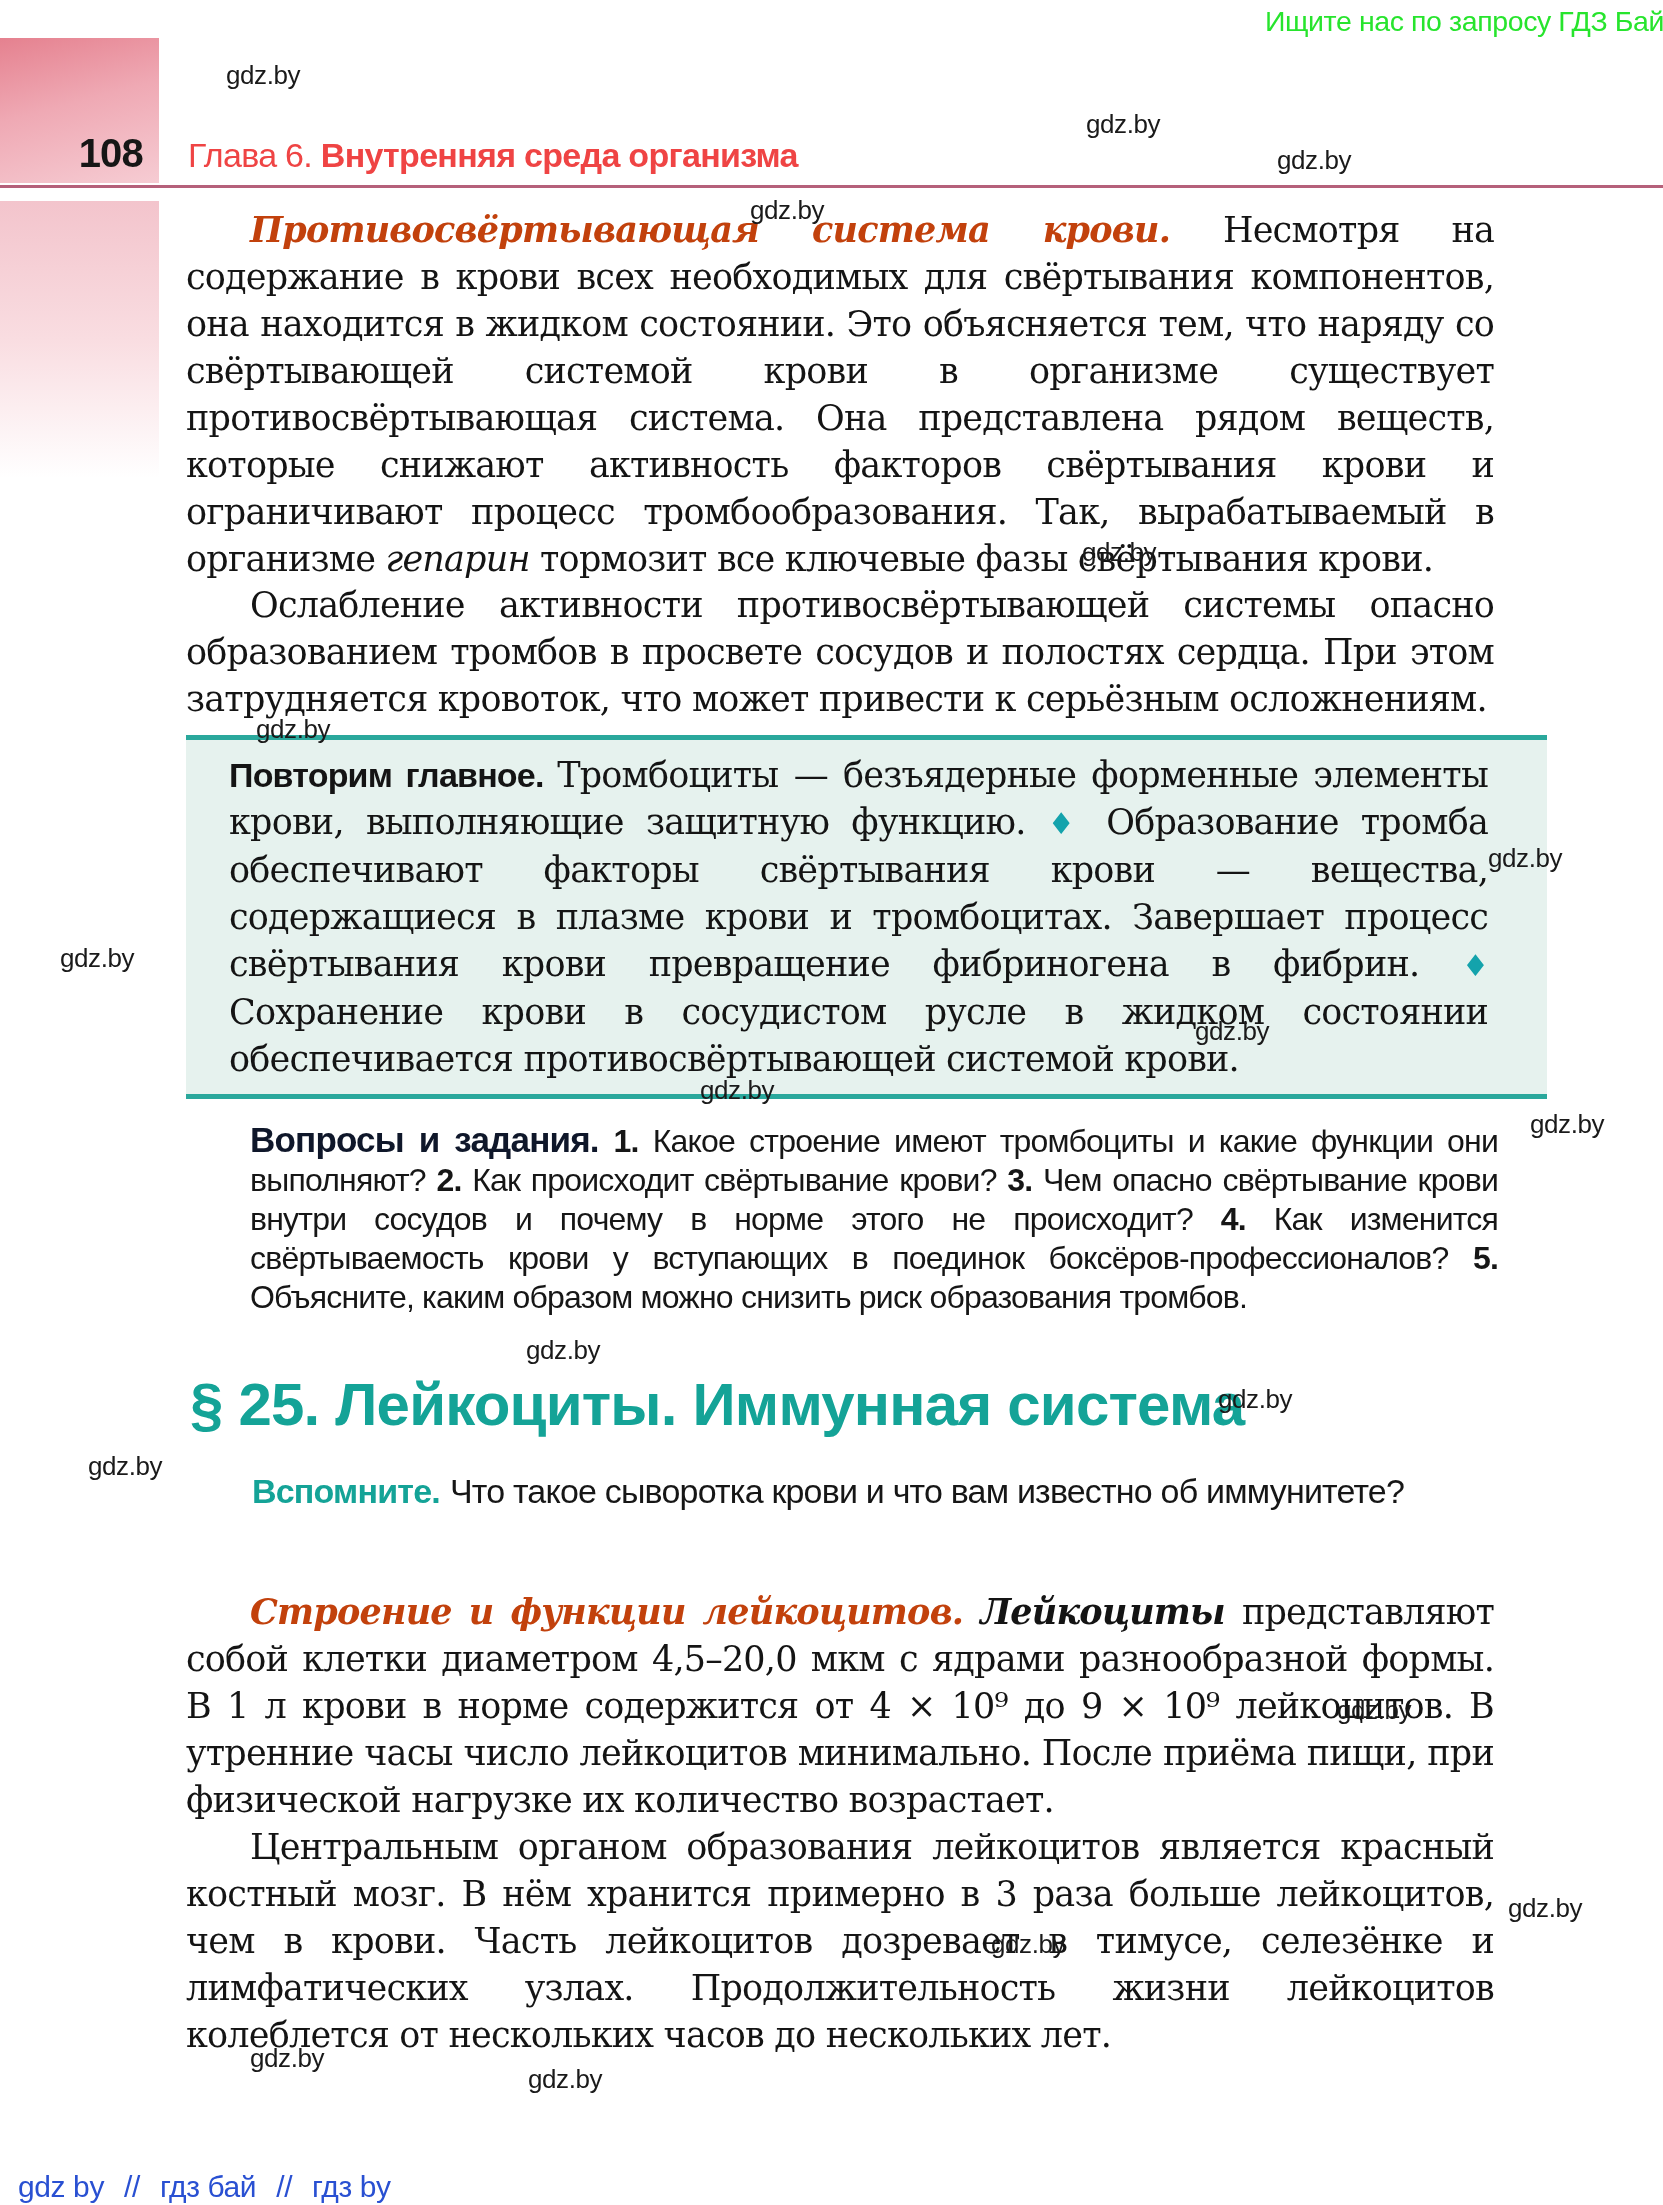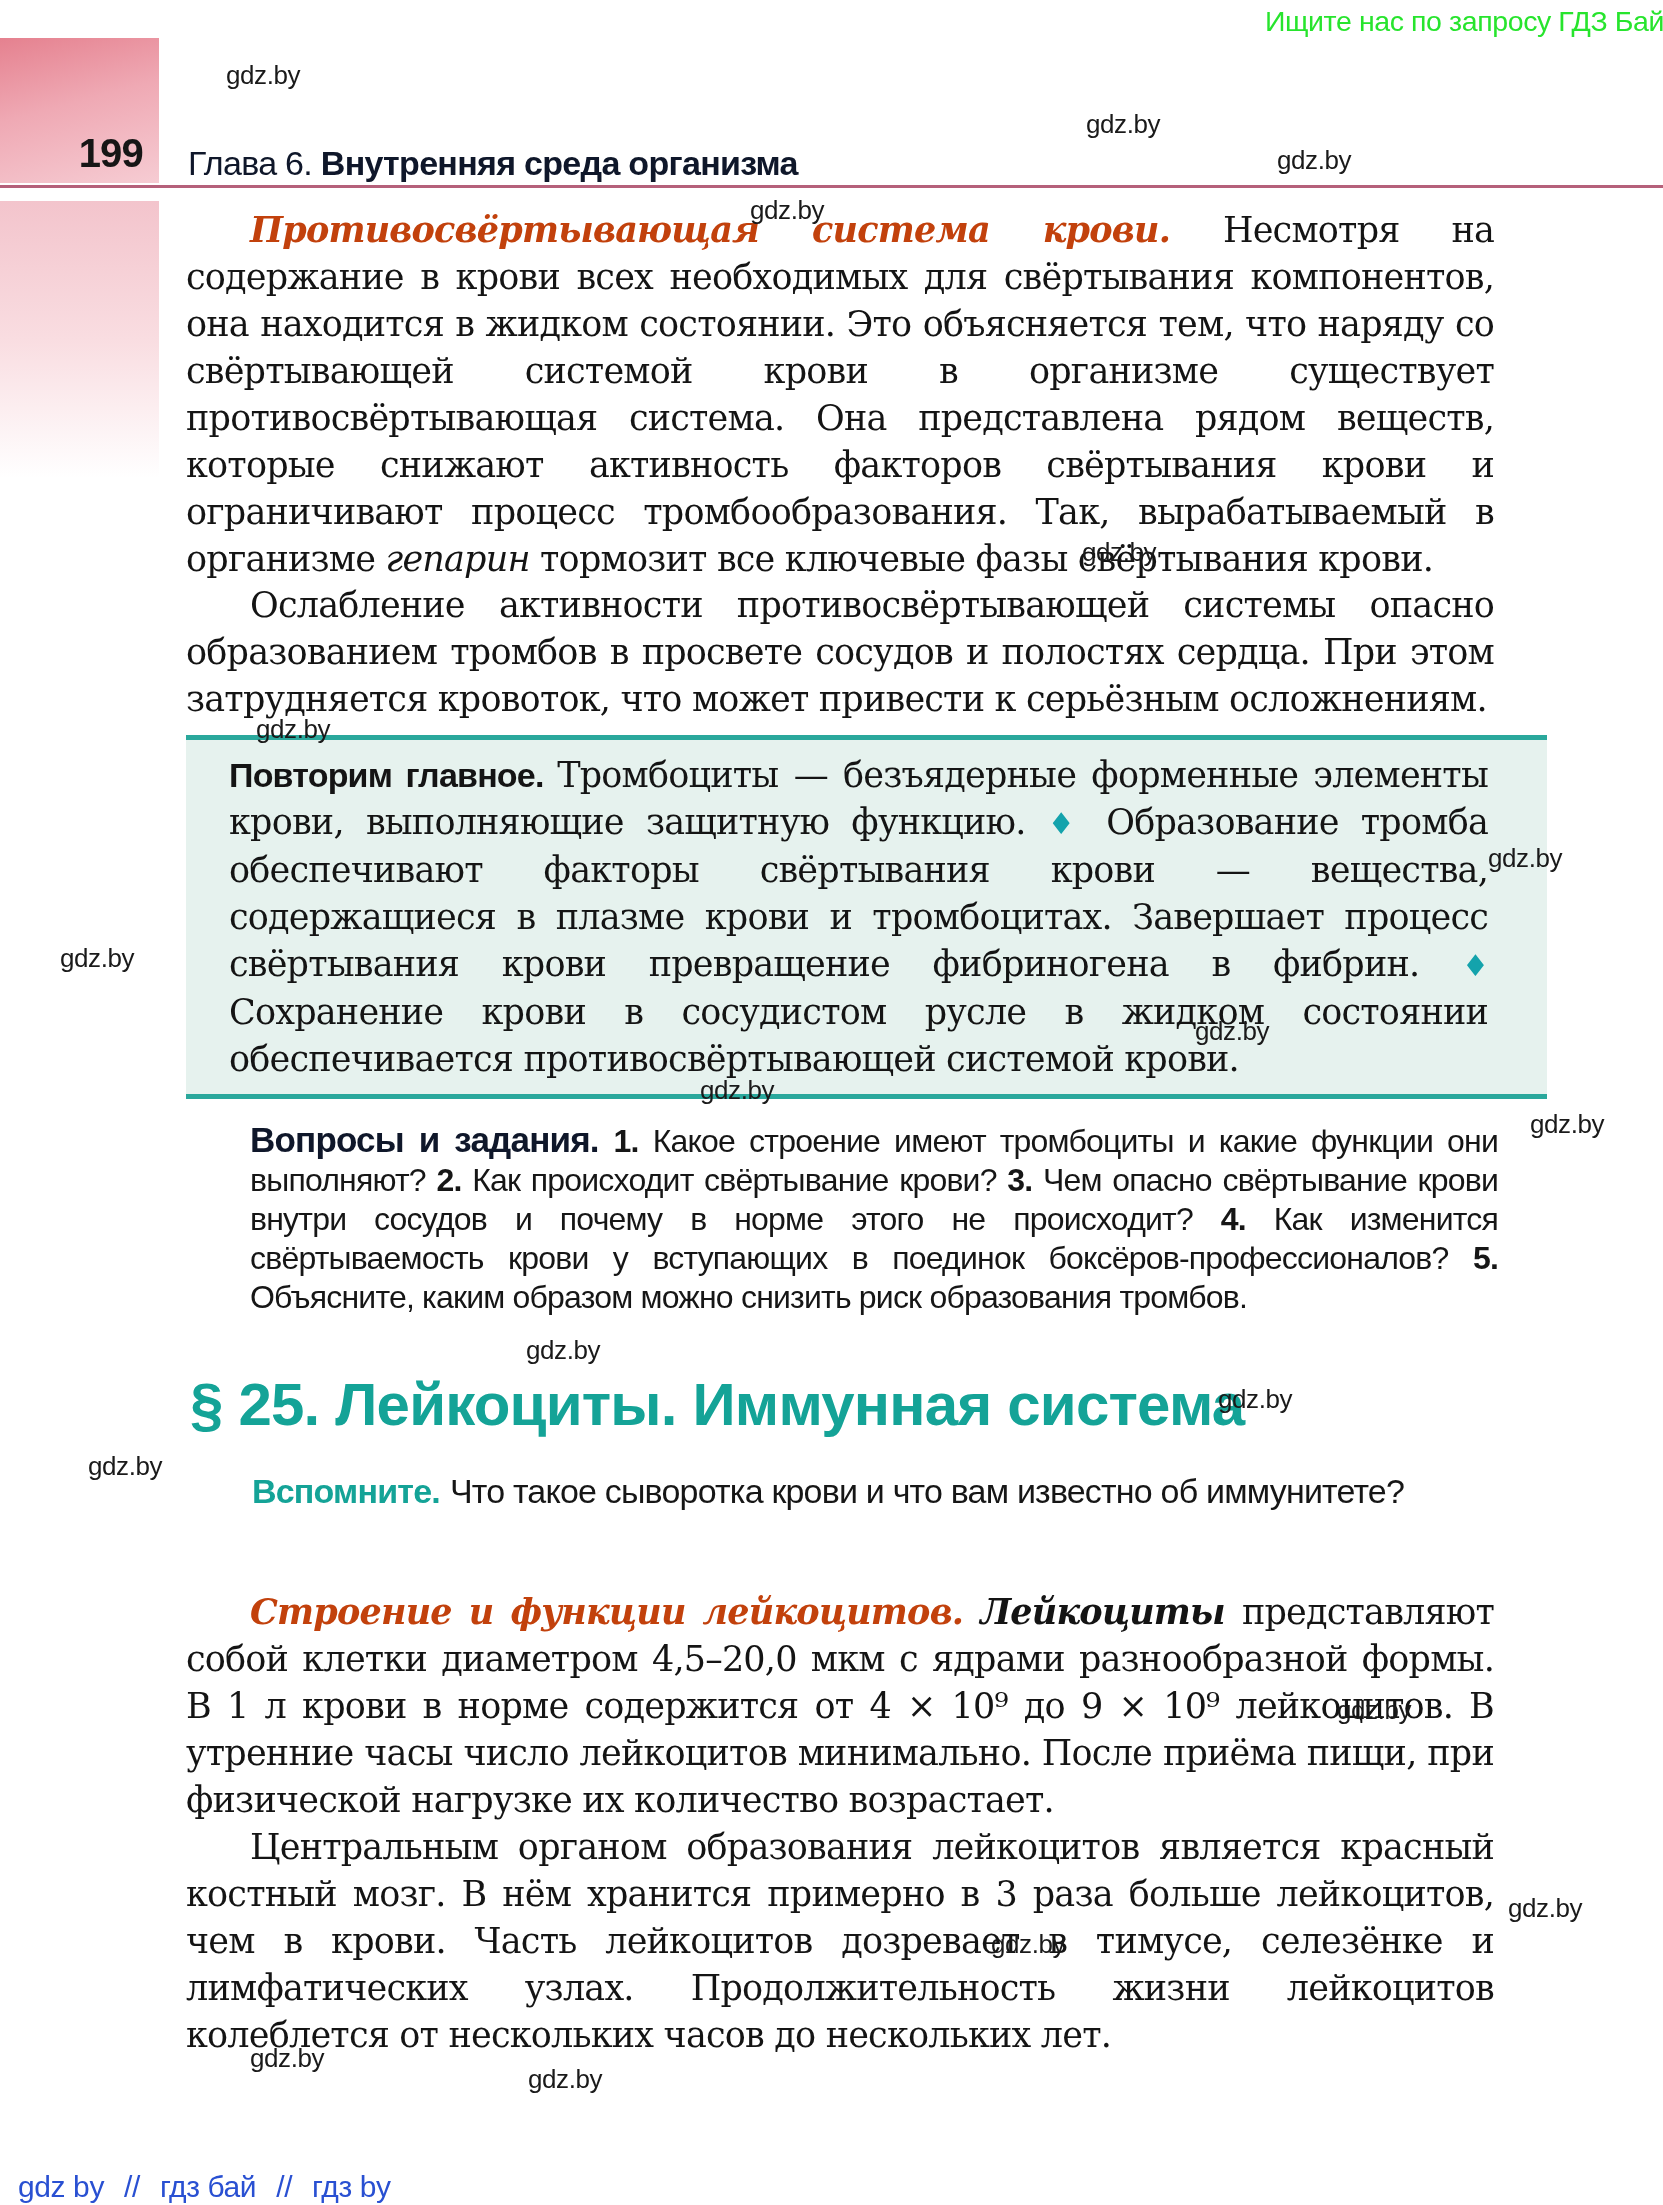--- a/index.html
+++ b/index.html
@@ -17,23 +17,23 @@
   .pink-block-1 {
     position:absolute; left:0; top:38px; width:159px; height:145px;
     background:linear-gradient(165deg,#e5818f 0%,#efa9b4 45%,#f6ccd3 100%);
   }
   .page-number {
     position:absolute; left:0; top:131px; width:143px; text-align:right;
     font-family:"Liberation Sans","DejaVu Sans",sans-serif;
     font-weight:bold; font-size:40px; color:#161616; letter-spacing:-0.8px;
   }
   .chapter-line {
-    position:absolute; left:188px; top:144px;
+    position:absolute; left:188px; top:136px;
     font-family:"Liberation Sans","DejaVu Sans",sans-serif;
-    font-size:34px; color:#0f172a; letter-spacing:-0.7px; white-space:nowrap;
+    font-size:34px; color:#ef4444; letter-spacing:-0.7px; white-space:nowrap;
   }
   .chapter-title { font-weight:bold; }
   .separator { position:absolute; left:0; top:185px; width:100%; height:3.4px; background:#b5607a; }
   .pink-block-2 {
     position:absolute; left:0; top:201px; width:159px; height:277px;
     background:linear-gradient(180deg,#f3c4cc 0%,#f9dde1 50%,#ffffff 100%);
   }
 
   .body-text { font-size:35px; line-height:47px; text-align:justify; letter-spacing:-0.8px; }
   .para { text-indent:64px; }
@@ -90,21 +90,21 @@
   .footer span { margin:0 10px; }
 </style>
 </head>
 <body>
 
 <div class="page">
 
   <div class="banner">Ищите нас по запросу ГДЗ Бай</div>
 
   <div class="pink-block-1"></div>
-  <div class="page-number">199</div>
+  <div class="page-number">108</div>
   <div class="chapter-line">
     <span>Глава 6.</span>
     <span class="chapter-title">Внутренняя среда организма</span>
   </div>
   <div class="separator"></div>
   <div class="pink-block-2"></div>
 
   <div class="p1 body-text para"><span class="seg-lead">Противосвёртывающая система крови. </span><span>Несмотря на содержание в крови всех необходимых для свёртывания компонентов, она находится в жидком состоянии. Это объясняется тем, что наряду со свёртывающей системой крови в организме существует противосвёртывающая система. Она представлена рядом веществ, которые снижают активность факторов свёртывания крови и ограничивают процесс тромбообразования. Так, вырабатываемый в организме </span><span class="seg-italic">гепарин</span><span> тормозит все ключевые фазы свёртывания крови.</span></div>
   <div class="p2 body-text para"><span>Ослабление активности противосвёртывающей системы опасно образованием тромбов в просвете сосудов и полостях сердца. При этом затрудняется кровоток, что может привести к серьёзным осложнениям.</span></div>
 

